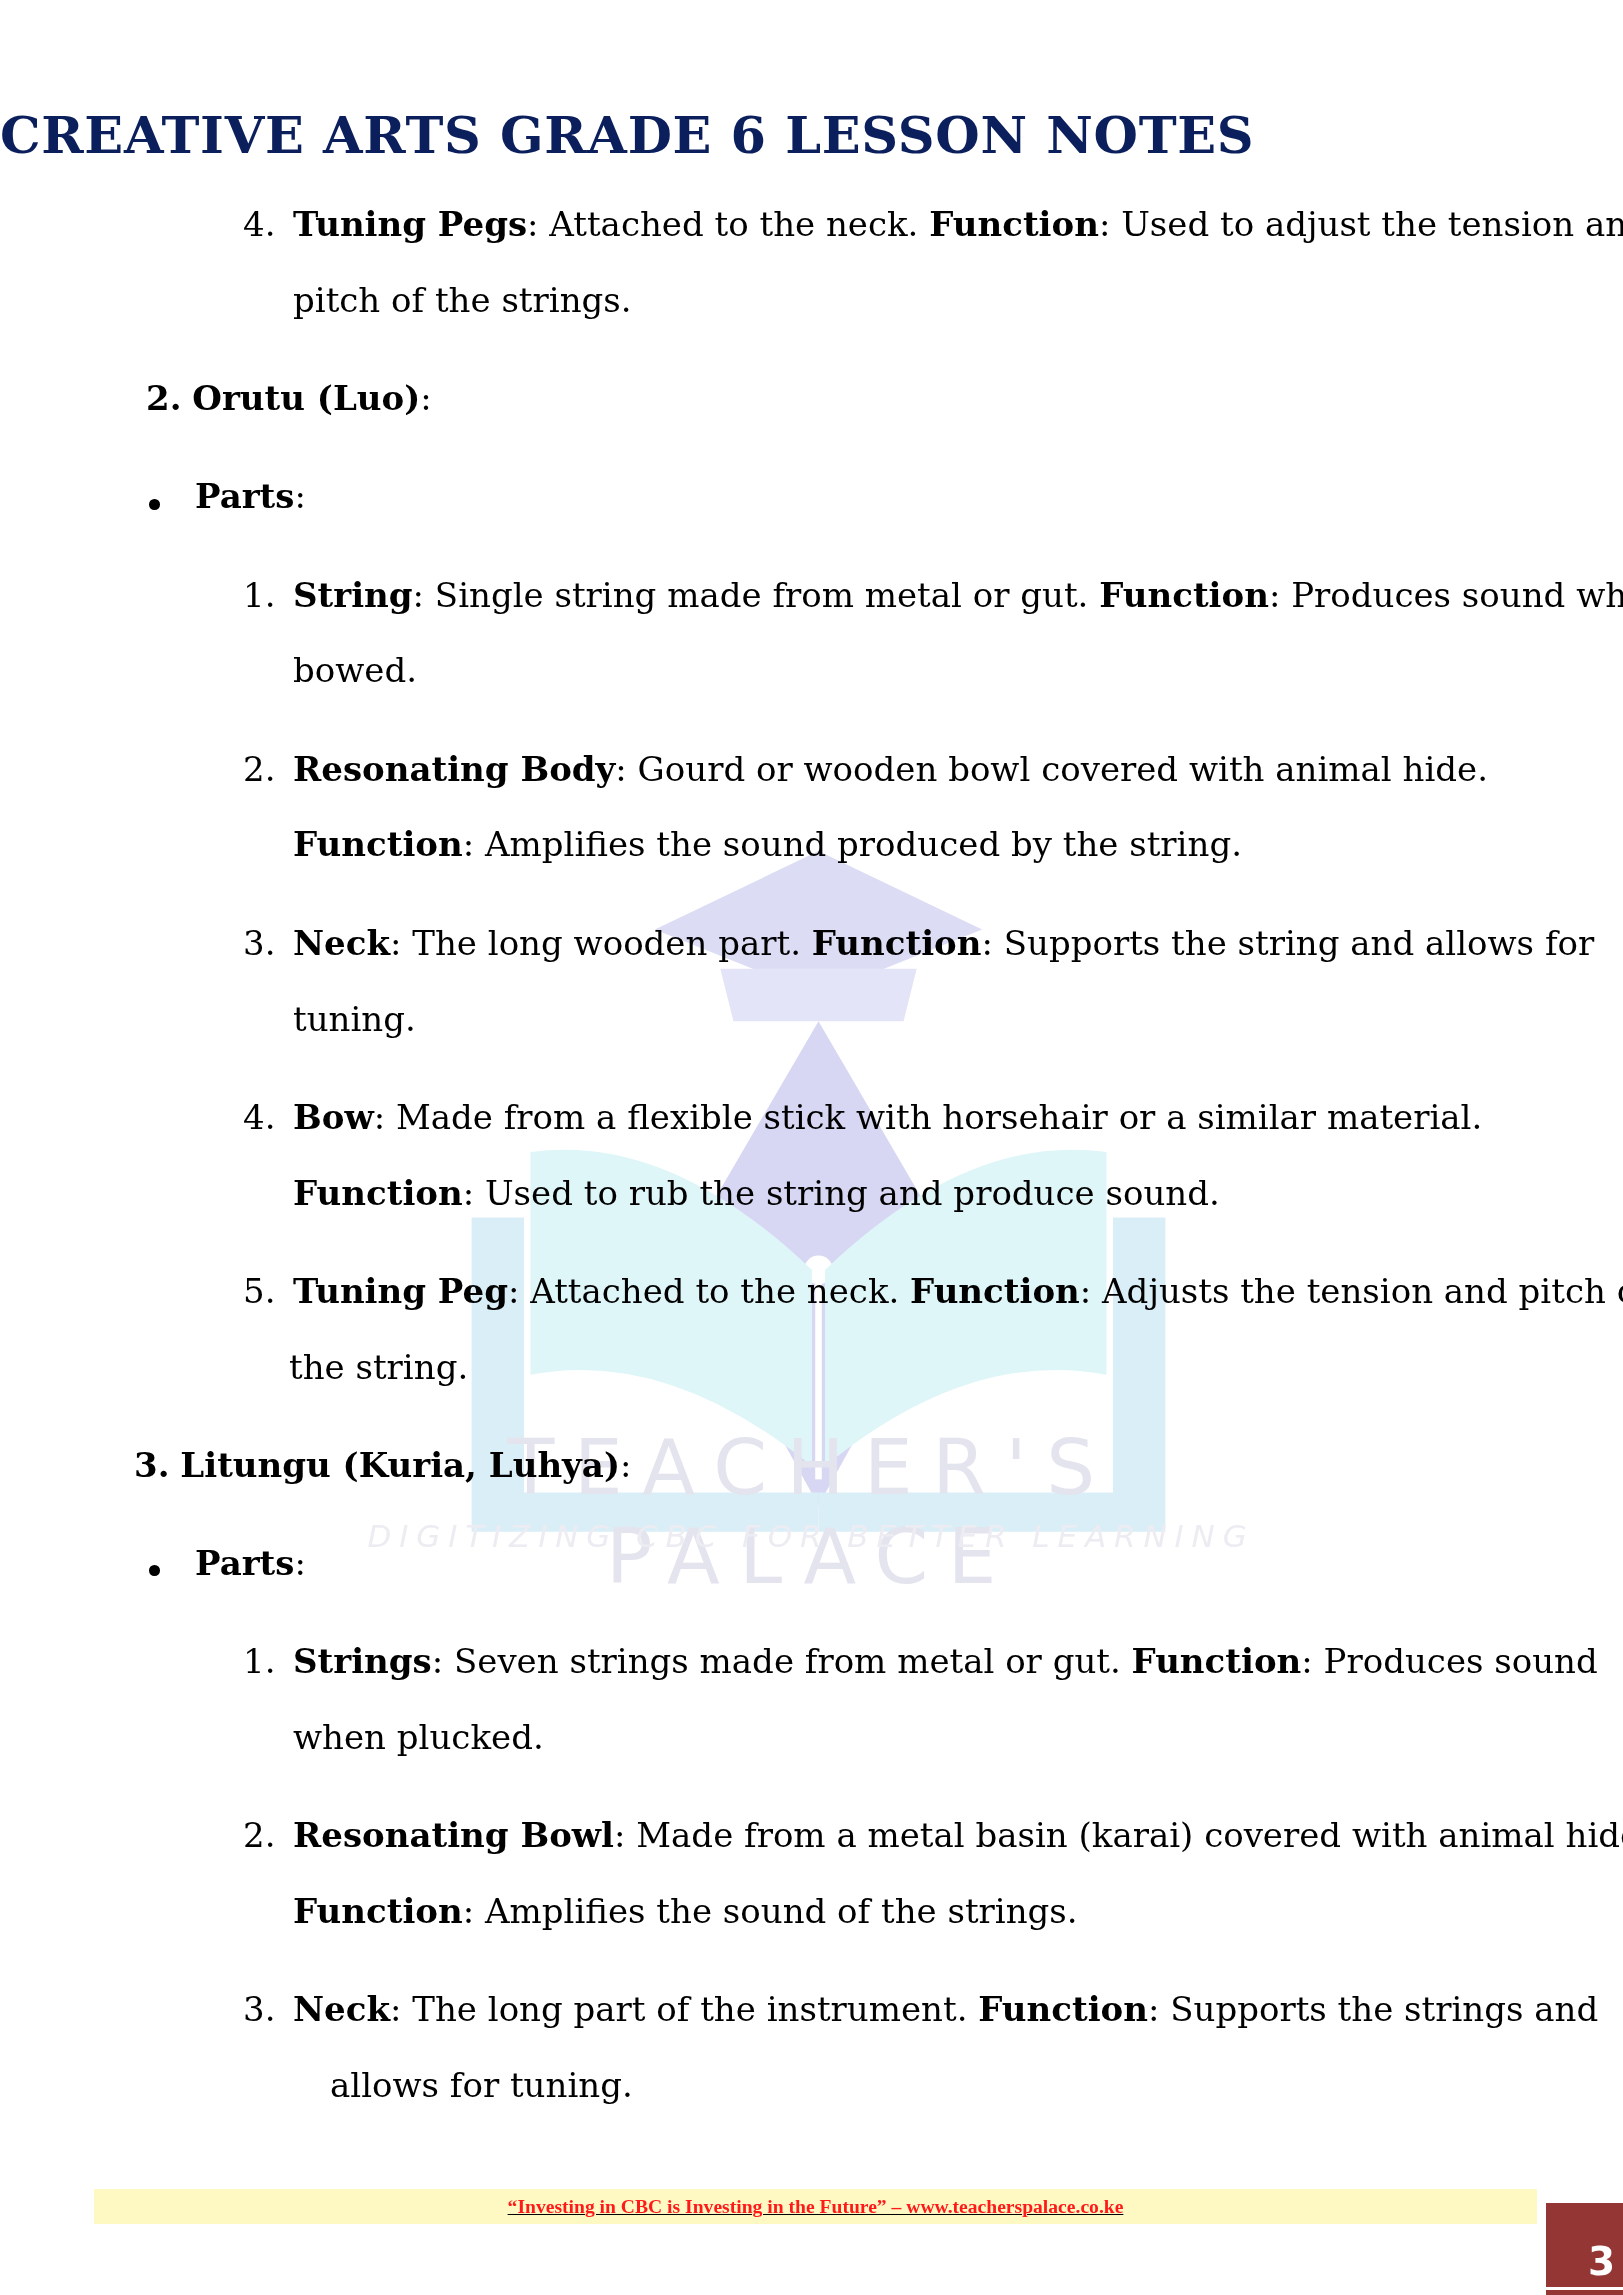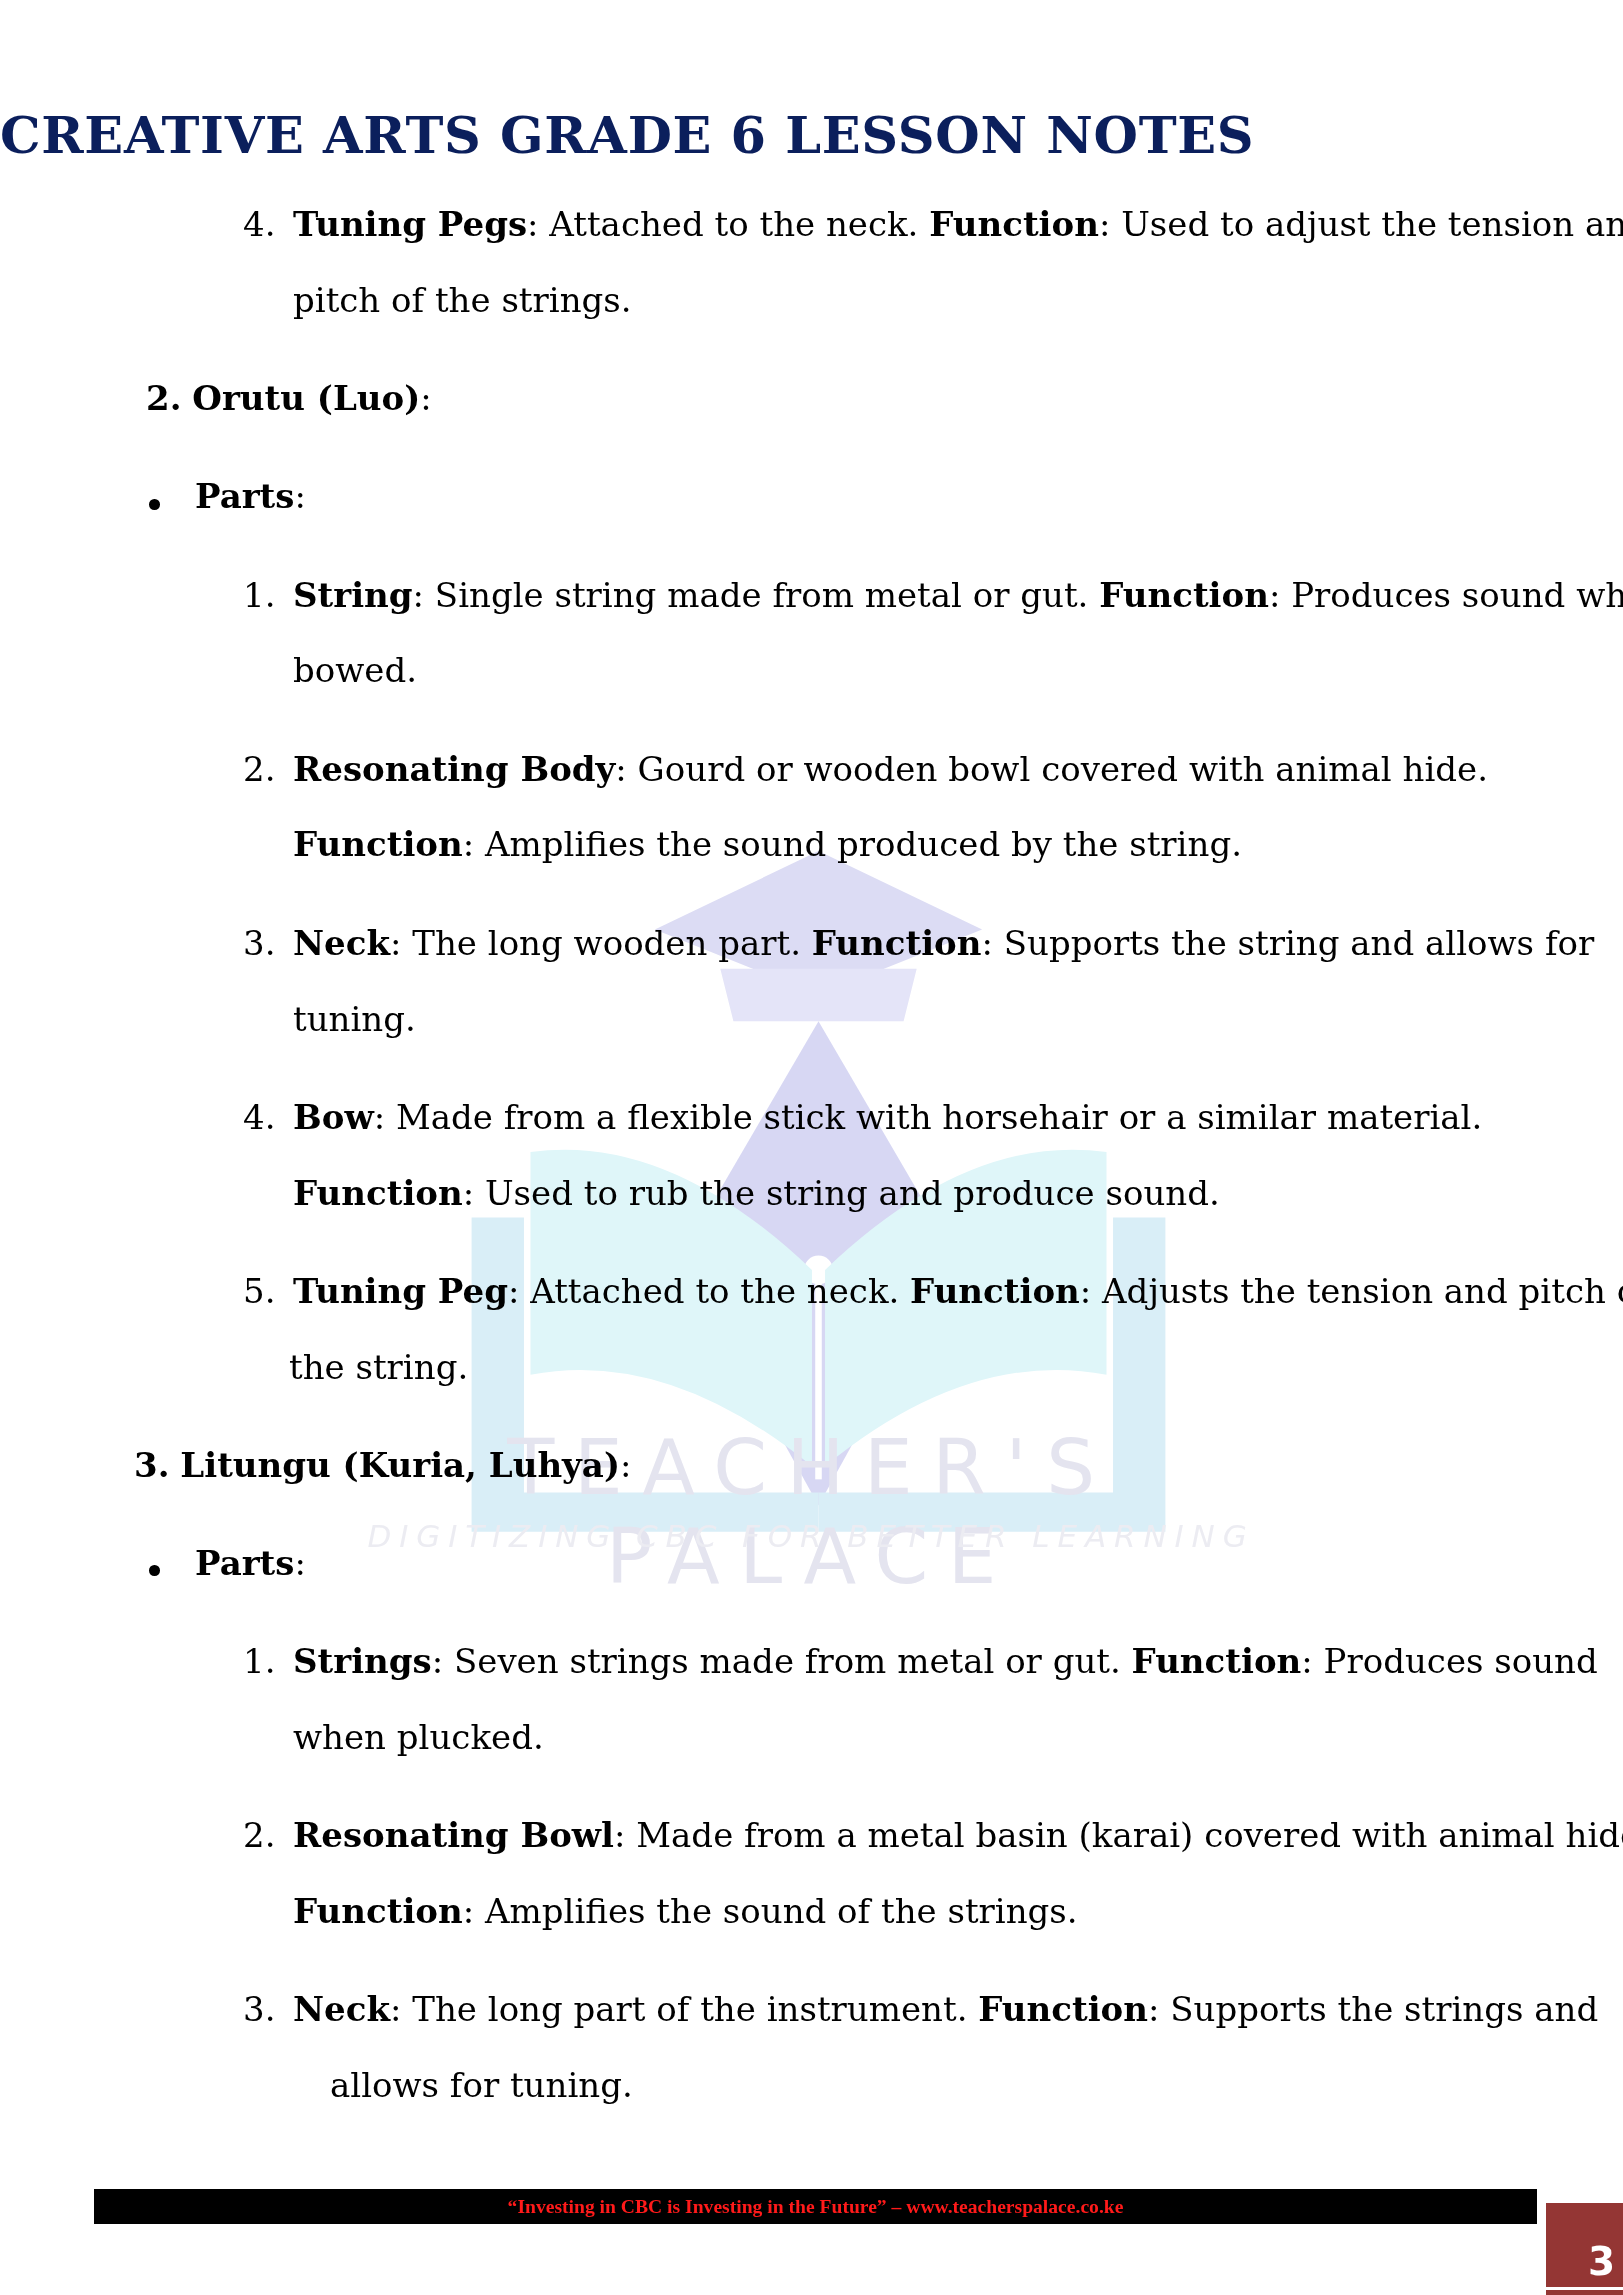--- a/index.html
+++ b/index.html
@@ -12,21 +12,21 @@
   .wm-text1 { position: absolute; left: 353px; top: 1423px; width: 916px; text-align: center;
               font-family: "DejaVu Sans", sans-serif; font-size: 77px; letter-spacing: 19.6px;
               color: #e4e4ef; font-weight: normal; }
   .wm-text2 { position: absolute; left: 353px; top: 1518px; width: 916px; text-align: center;
               font-family: "DejaVu Sans", sans-serif; font-style: italic; font-size: 31px; letter-spacing: 7.9px;
               color: #ececf2; }
   .line { position: absolute; font-size: 34px; white-space: nowrap; line-height: 1.2; }
   .num { position: absolute; font-size: 34px; }
   .b { font-weight: bold; }
   .bullet { position: absolute; width: 10.5px; height: 10.5px; border-radius: 50%; background: #000; }
-  .footer-bar { position: absolute; left: 94px; top: 2189px; width: 1443px; height: 35px; background: #000000;
+  .footer-bar { position: absolute; left: 94px; top: 2189px; width: 1443px; height: 35px; background: #fef9c3;
                 text-align: center; text-decoration: underline; }
   .footer-text { color: #ff1a1a; font-family: "Liberation Serif", serif; font-size: 19.6px; line-height: 35px; font-weight: bold; }
   .page-tab { position: absolute; left: 1546px; top: 2203px; width: 77px; height: 93px; background: #943634; }
   .page-num { position: absolute; right: 7.9px; bottom: 11.8px; color: #fff; font-family: "DejaVu Sans", sans-serif;
               font-size: 39px; font-weight: bold; }
   .page-num-line { position: absolute; left: 0; right: 0; bottom: 6.5px; height: 2.6px; background: #fff; }
 </style>
 </head>
 <body>
 

